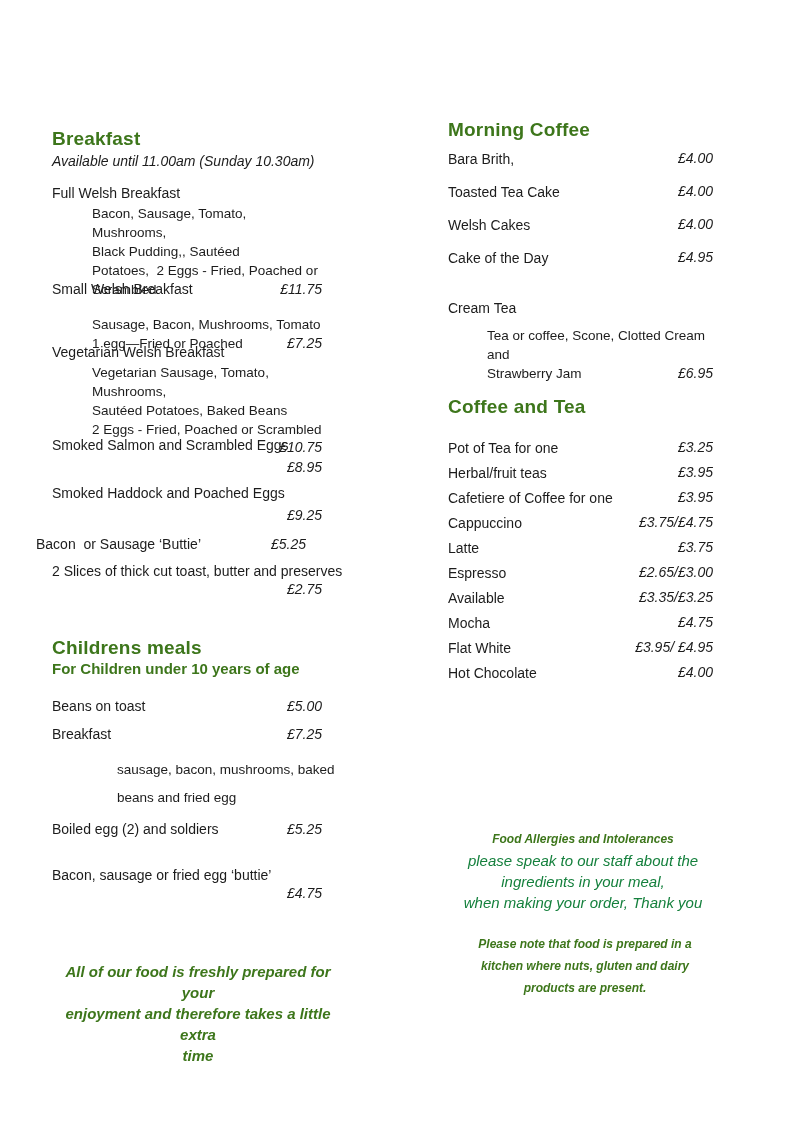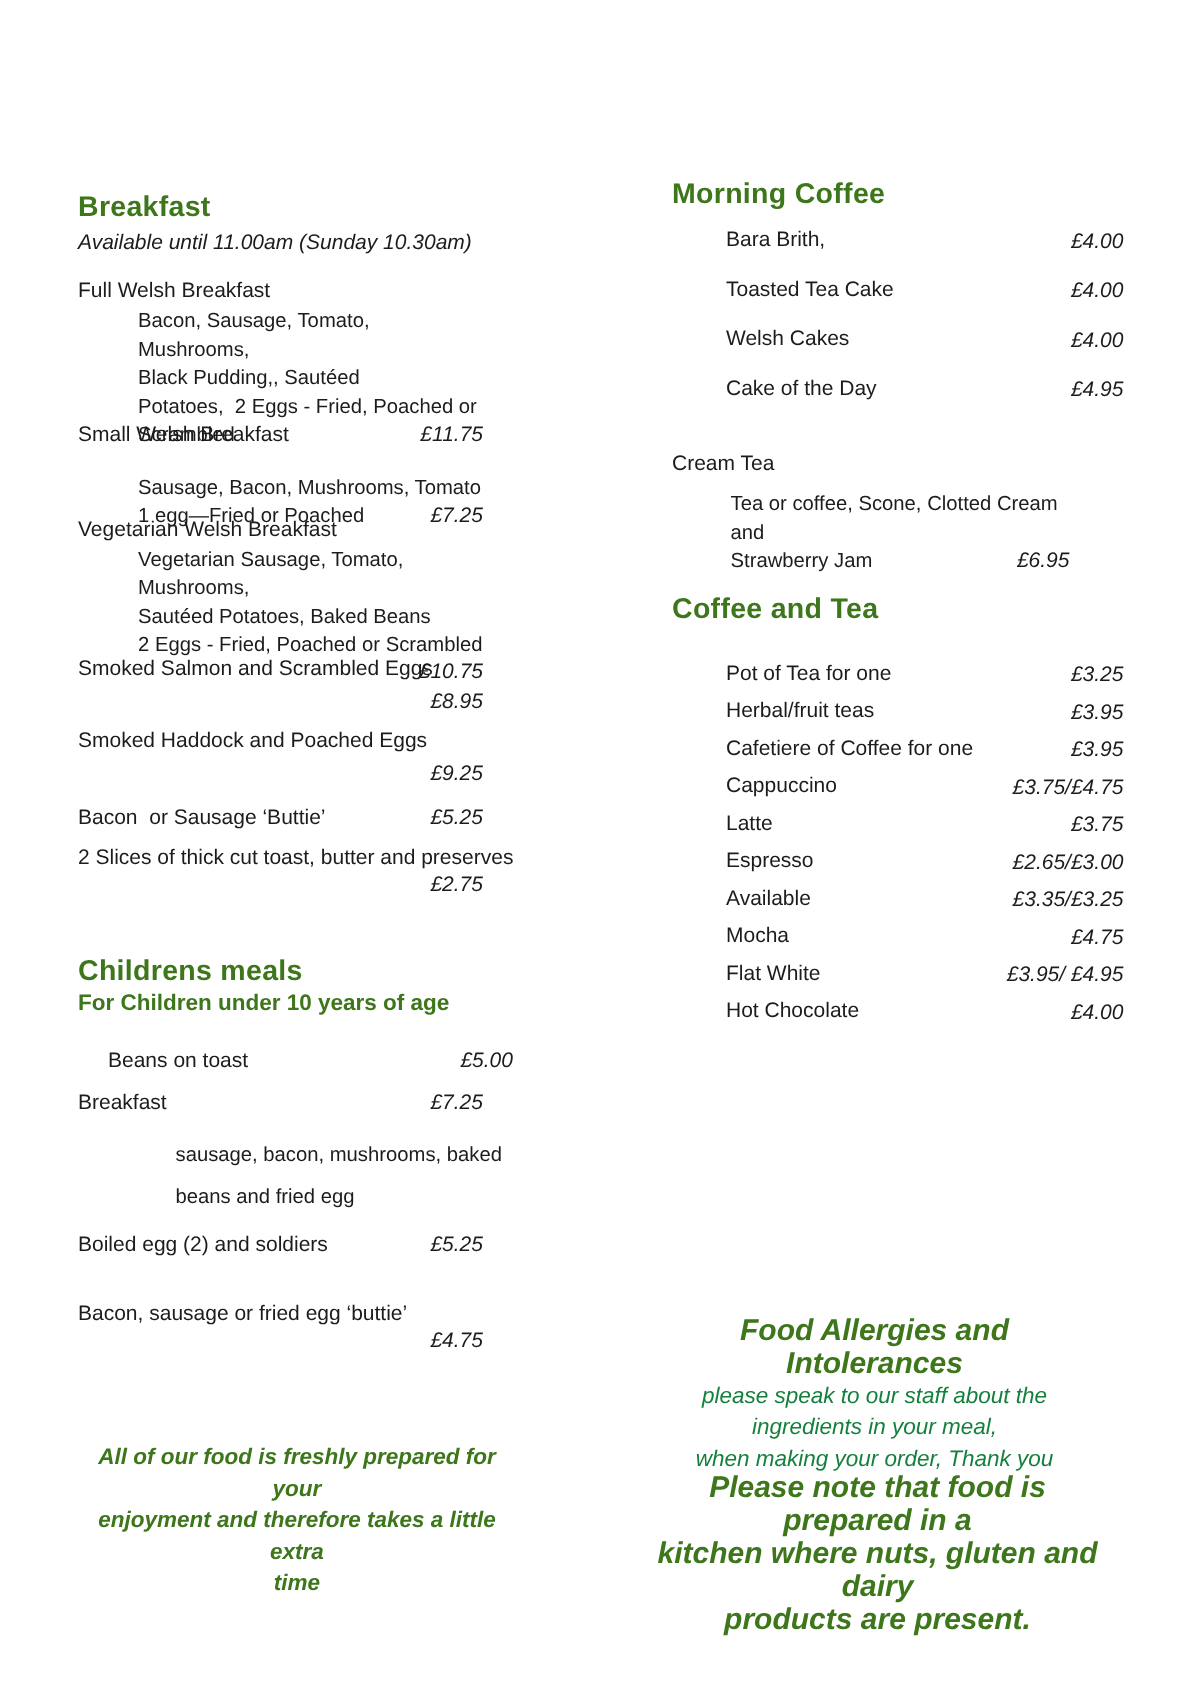--- a/index.html
+++ b/index.html
@@ -15,29 +15,29 @@
   .h-green {
     font-size:19px; font-weight:700; color:#3d761b; line-height:23px;
     letter-spacing:0.2px;
   }
   .sub-italic { font-size:14px; font-style:italic; line-height:18px; }
   .sub-green { font-size:15px; font-weight:700; color:#3d761b; line-height:19px; }
   .item-name { font-size:14px; line-height:19px; white-space:pre-wrap; }
   .desc { font-size:13.5px; line-height:19px; white-space:pre-wrap; }
   .price { font-size:14px; font-style:italic; white-space:pre-wrap; }
   .row { display:flex; justify-content:space-between; align-items:baseline; width:270px; }
-  .row-r { display:flex; justify-content:space-between; align-items:center; width:265px;margin-left:36px; }
+  .row-r { display:flex; justify-content:space-between; align-items:flex-start; width:265px; }
   .price-line { width:270px; text-align:right; }
   .desc-block { margin-left:40px; width:230px; }
   .desc-block-r { margin-left:39px; width:226px; }
   .center-green {
     color:#3d761b; font-weight:700; font-style:italic;
     text-align:center; font-size:15px; line-height:21px;
   }
-  .center-green-lg { font-size:20px; line-height:22px;margin-top:48px; }
+  .center-green-lg { font-size:12px; line-height:22px; }
   .center-italic { font-style:italic; text-align:center; font-size:15px; line-height:21px; color:#15803d; }
 </style>
 </head>
 <body>
 
 <div class="page">
 
   <div class="abs h-green" style="left:52px; top:127px;">Breakfast</div>
   <div class="abs sub-italic" style="left:52px; top:152px;">Available until 11.00am (Sunday 10.30am)</div>
 
@@ -78,34 +78,34 @@
   <div class="abs" style="left:52px; top:436px;">
     <div class="item-name">Smoked Salmon and Scrambled Eggs</div>
     <div class="price price-line" style="margin-top:4px;">£8.95</div>
   </div>
 
   <div class="abs" style="left:52px; top:484px;">
     <div class="item-name">Smoked Haddock and Poached Eggs</div>
     <div class="price price-line" style="margin-top:4px;">£9.25</div>
   </div>
 
-  <div class="abs row" style="left:52px; top:535px;gap:28px;">
+  <div class="abs row" style="left:36px; top:535px;gap:28px;">
     <span class="item-name">Bacon  or Sausage ‘Buttie’</span>
     <span class="price">£5.25</span>
   </div>
 
   <div class="abs" style="left:52px; top:562px; width:300px;">
     <div class="item-name">2 Slices of thick cut toast, butter and preserves</div>
     <div class="price price-line">£2.75</div>
   </div>
 
   <div class="abs h-green" style="left:52px; top:636px;">Childrens meals</div>
   <div class="abs sub-green" style="left:52px; top:659px;">For Children under 10 years of age</div>
 
-  <div class="abs row" style="left:52px; top:697px;margin-left:20px;">
+  <div class="abs row" style="left:52px; top:697px;">
     <span class="item-name">Beans on toast</span>
     <span class="price">£5.00</span>
   </div>
 
   <div class="abs row" style="left:52px; top:725px;">
     <span class="item-name">Breakfast</span>
     <span class="price">£7.25</span>
   </div>
   <div class="abs desc" style="left:117px; top:756px; width:240px; line-height:28px;">sausage, bacon, mushrooms, baked beans and fried egg</div>
 

